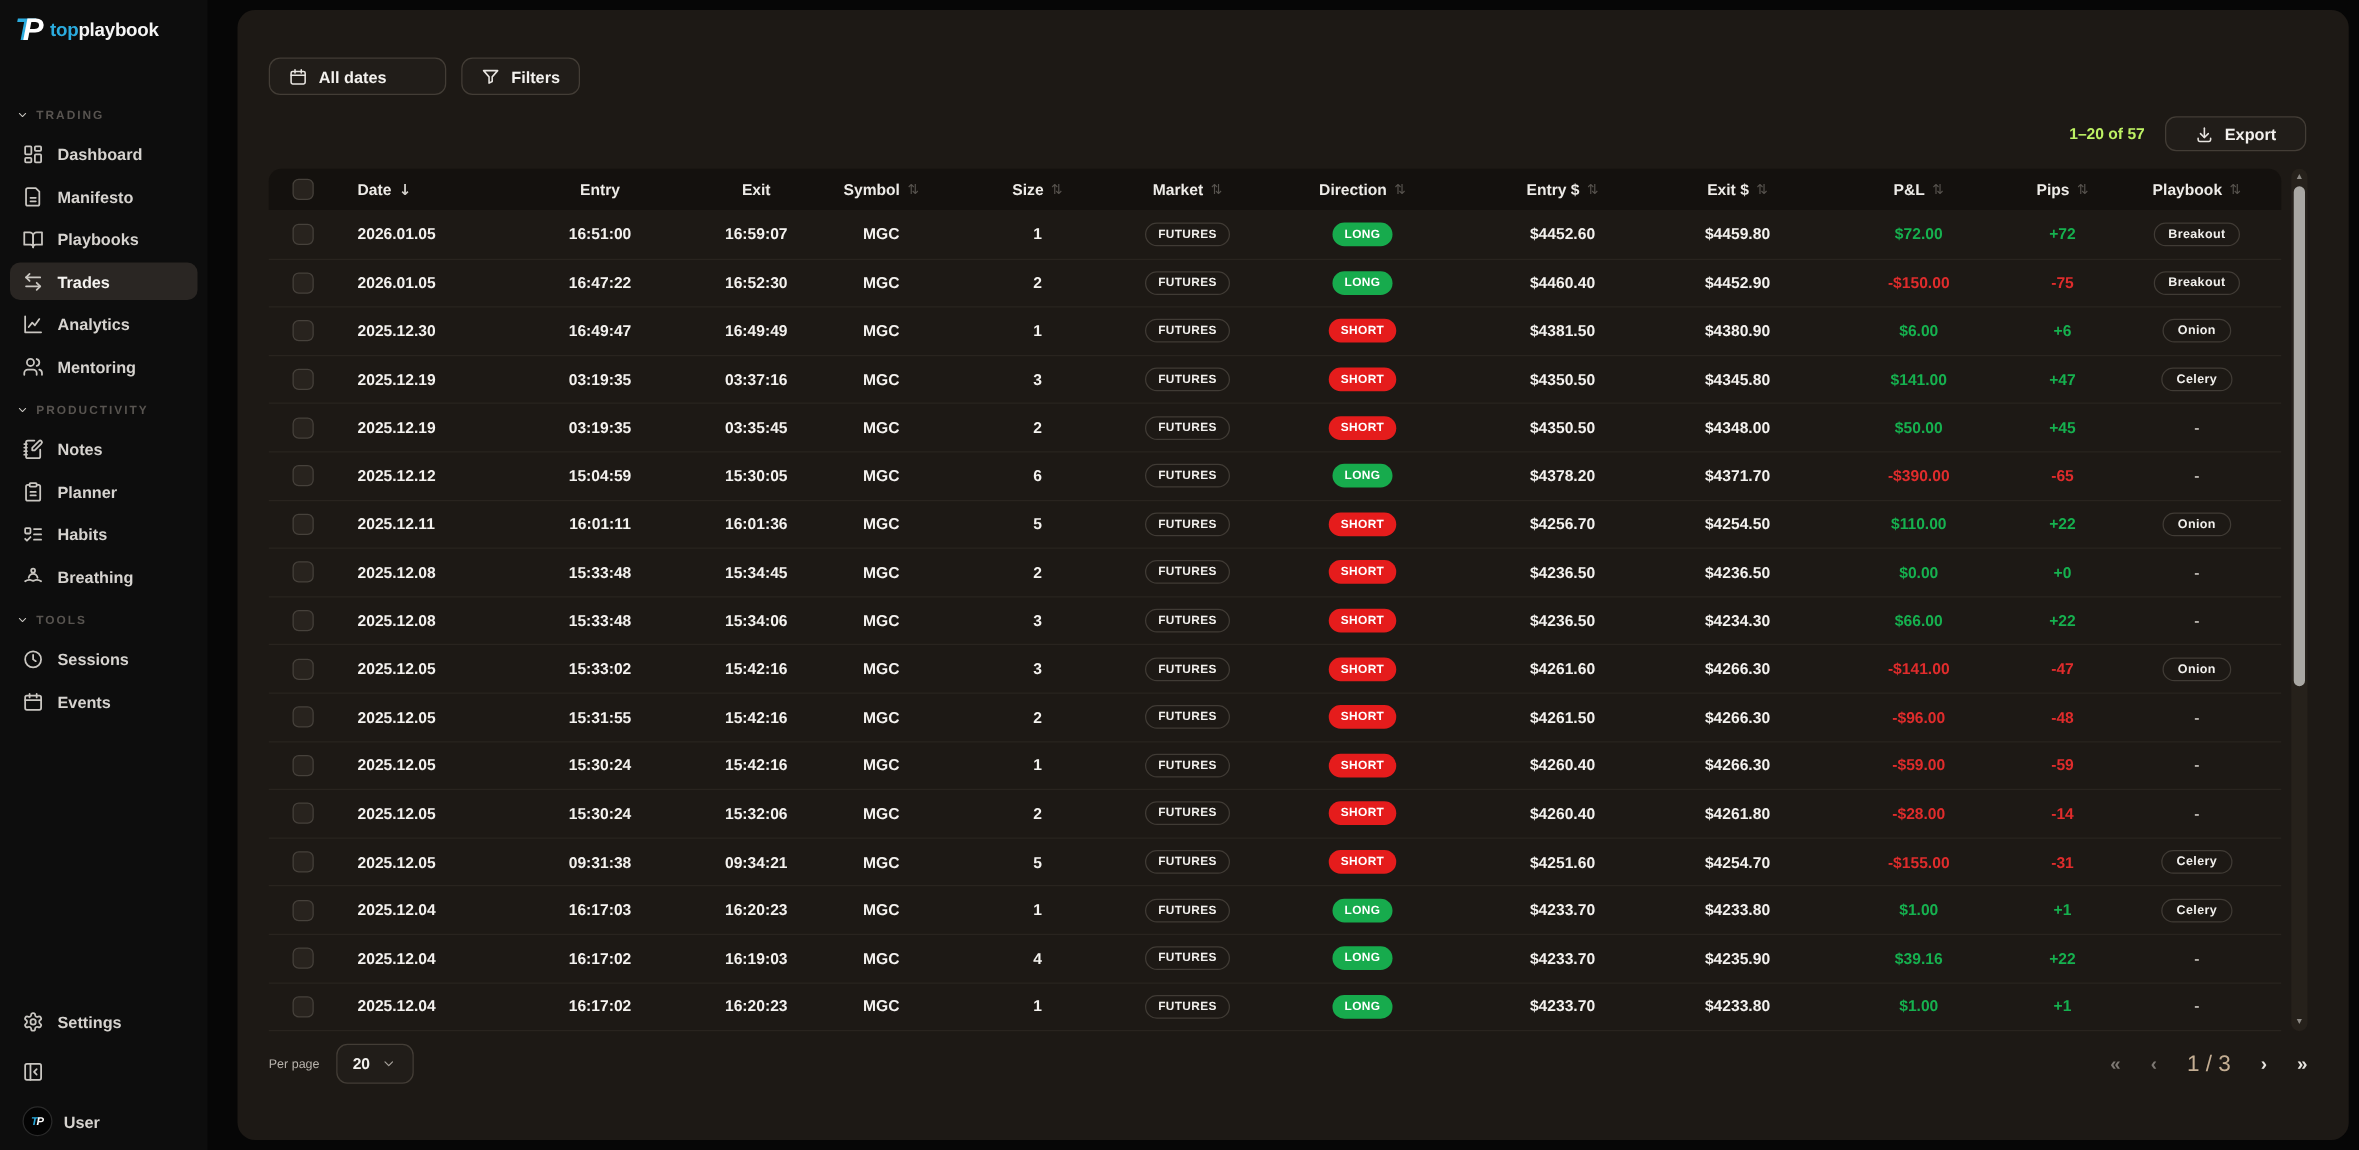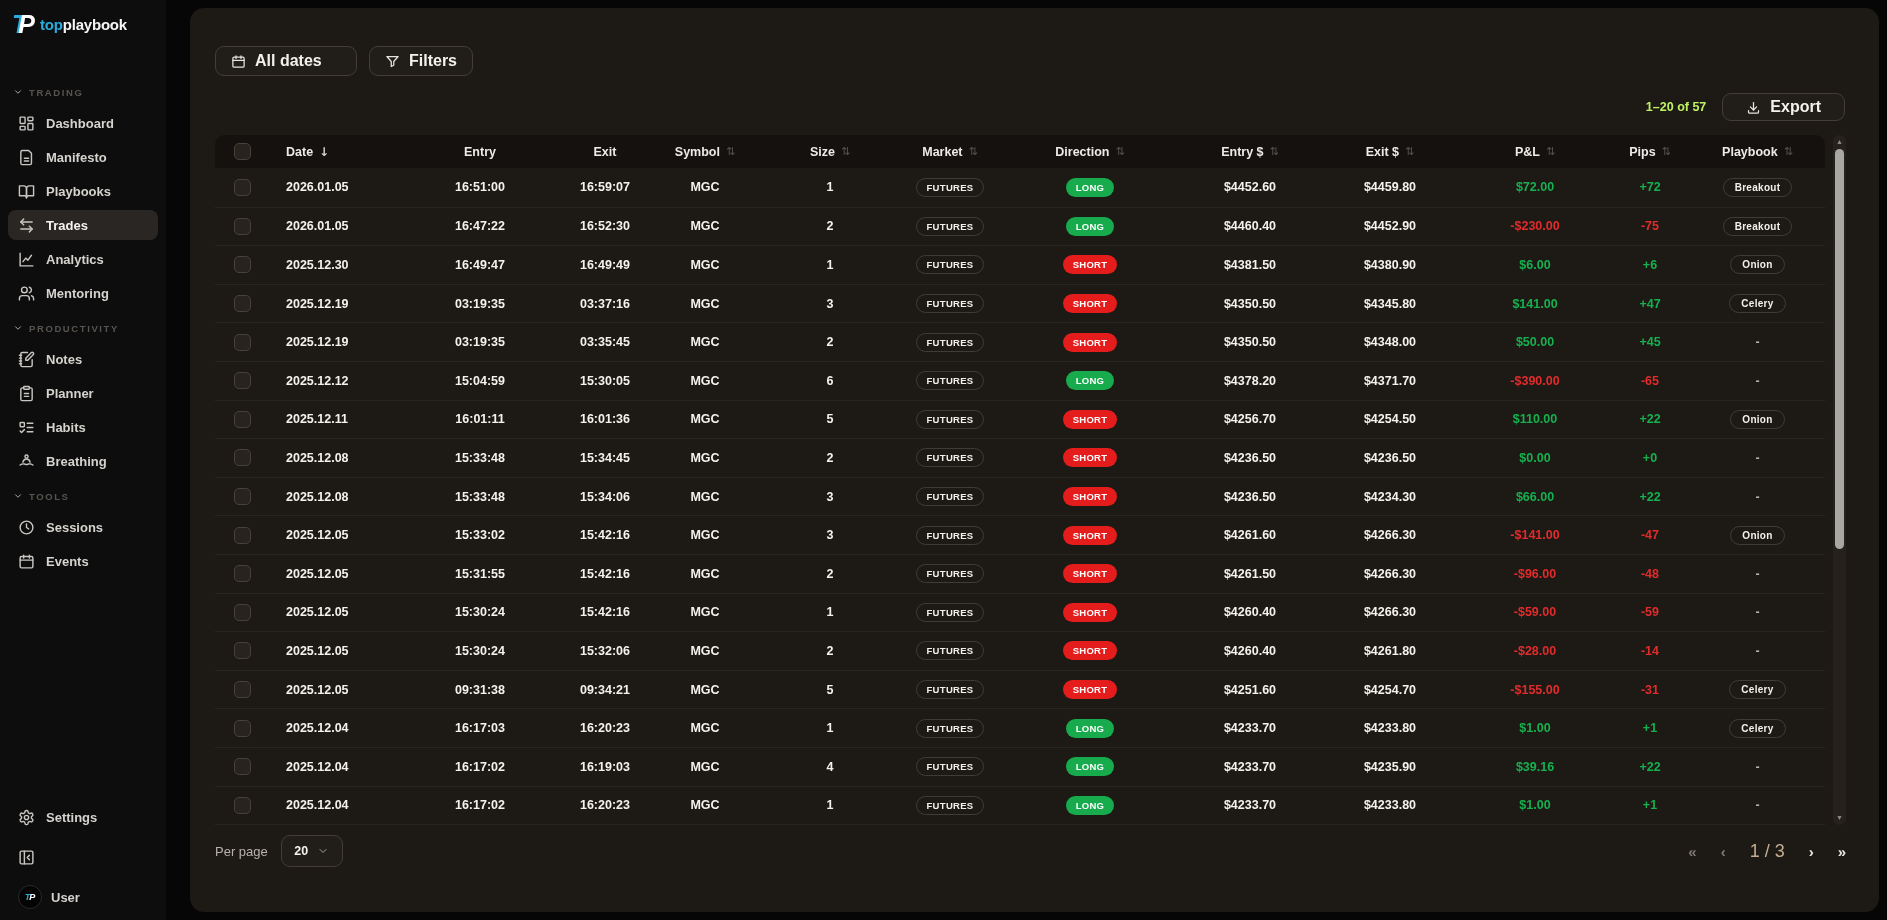--- a/index.html
+++ b/index.html
@@ -32,21 +32,21 @@
   .avatar .t { color:#2bacdf; } .avatar .p { color:#fff; margin-left:-1px; }
   .side-item.user { gap:9px; margin-bottom:0; }
   .side-item.icon-only { margin-bottom:10px; }
   .side-item.settings { margin-bottom:10px; }
 
   
   .card { position:absolute; left:190px; top:8px; width:1689px; height:904px;
     background:#1d1915; border-radius:14px; }
 
   .btn { height:30px; border-radius:9px; border:1px solid #433d36; background:#211d19;
-    color:#f3f1ee; font-size:16px; font-weight:700; display:inline-flex; align-items:center;
+    color:#f3f1ee; font-size:13px; font-weight:700; display:inline-flex; align-items:center;
     gap:9px; padding:0 15px; cursor:pointer; font-family:inherit; }
   .btn .icon { width:15px; height:15px; color:#e8e5e1; }
   .toolbar-left { position:absolute; top:38px; left:25px; display:flex; gap:12px; }
   .btn.all-dates { width:142px; justify-content:flex-start; }
   .toolbar-right { position:absolute; top:38px; right:34px; display:flex; gap:10px; }
   .range-row { position:absolute; top:85px; right:34px; display:flex; align-items:center; gap:16px; }
   .range-text { color:#bef264; font-size:12.5px; font-weight:600; }
   .btn.export { height:28px; padding:0 23px; }
 
   
@@ -77,21 +77,21 @@
   
   .sb { position:absolute; right:33px; top:127px; width:13px; height:690px; background:#26211b; border-radius:7px; }
   .sb-arrow { position:absolute; left:0; width:13px; text-align:center; color:#8d8a85; font-size:7px; line-height:12px; }
   .sb-arrow.up { top:1px; } .sb-arrow.down { bottom:1px; }
   .sb-thumb { position:absolute; left:2px; top:14px; width:9px; height:400px; background:#a9a7a3; border-radius:5px; cursor:grab; }
 
   
   .pager { position:absolute; top:826px; left:25px; right:33px; height:34px;
     display:flex; justify-content:space-between; align-items:center; }
   .perpage { display:flex; align-items:center; gap:13px; }
-  .perpage-label { color:#b7b2ac; font-size:13px; font-weight:500; }
+  .perpage-label { color:#b7b2ac; font-size:10px; font-weight:500; }
   .select { width:62px; height:32px; border-radius:9px; border:1px solid #433d36; background:#211d19;
     display:flex; align-items:center; justify-content:center; gap:9px; color:#f3f1ee;
     font-size:12.5px; font-weight:700; cursor:pointer; }
   .select .icon { width:12px; height:12px; color:#a5a09a; }
   .pagination { display:flex; align-items:center; gap:24px; font-size:15px; font-weight:700; }
   .pg-btn { cursor:pointer; color:#e8e5e1; line-height:1; }
   .pg-btn.disabled { color:#7d7873; }
   .pg-indicator { color:#c4ae93; font-size:18px; font-weight:400; }
 </style>
 </head>
@@ -435,21 +435,21 @@
             <div class="cell a-c">
               <span class="pill dir long">LONG</span>
             </div>
             <div class="cell a-c">
               <span>$4460.40</span>
             </div>
             <div class="cell a-c">
               <span>$4452.90</span>
             </div>
             <div class="cell a-c">
-              <span class="neg">-$230.00</span>
+              <span class="neg">-$150.00</span>
             </div>
             <div class="cell a-c">
               <span class="neg">-75</span>
             </div>
             <div class="cell a-c">
               <span class="pill play">Breakout</span>
             </div>
           </div>
           <div class="trow grid-row">
             <div class="cell a-c">

